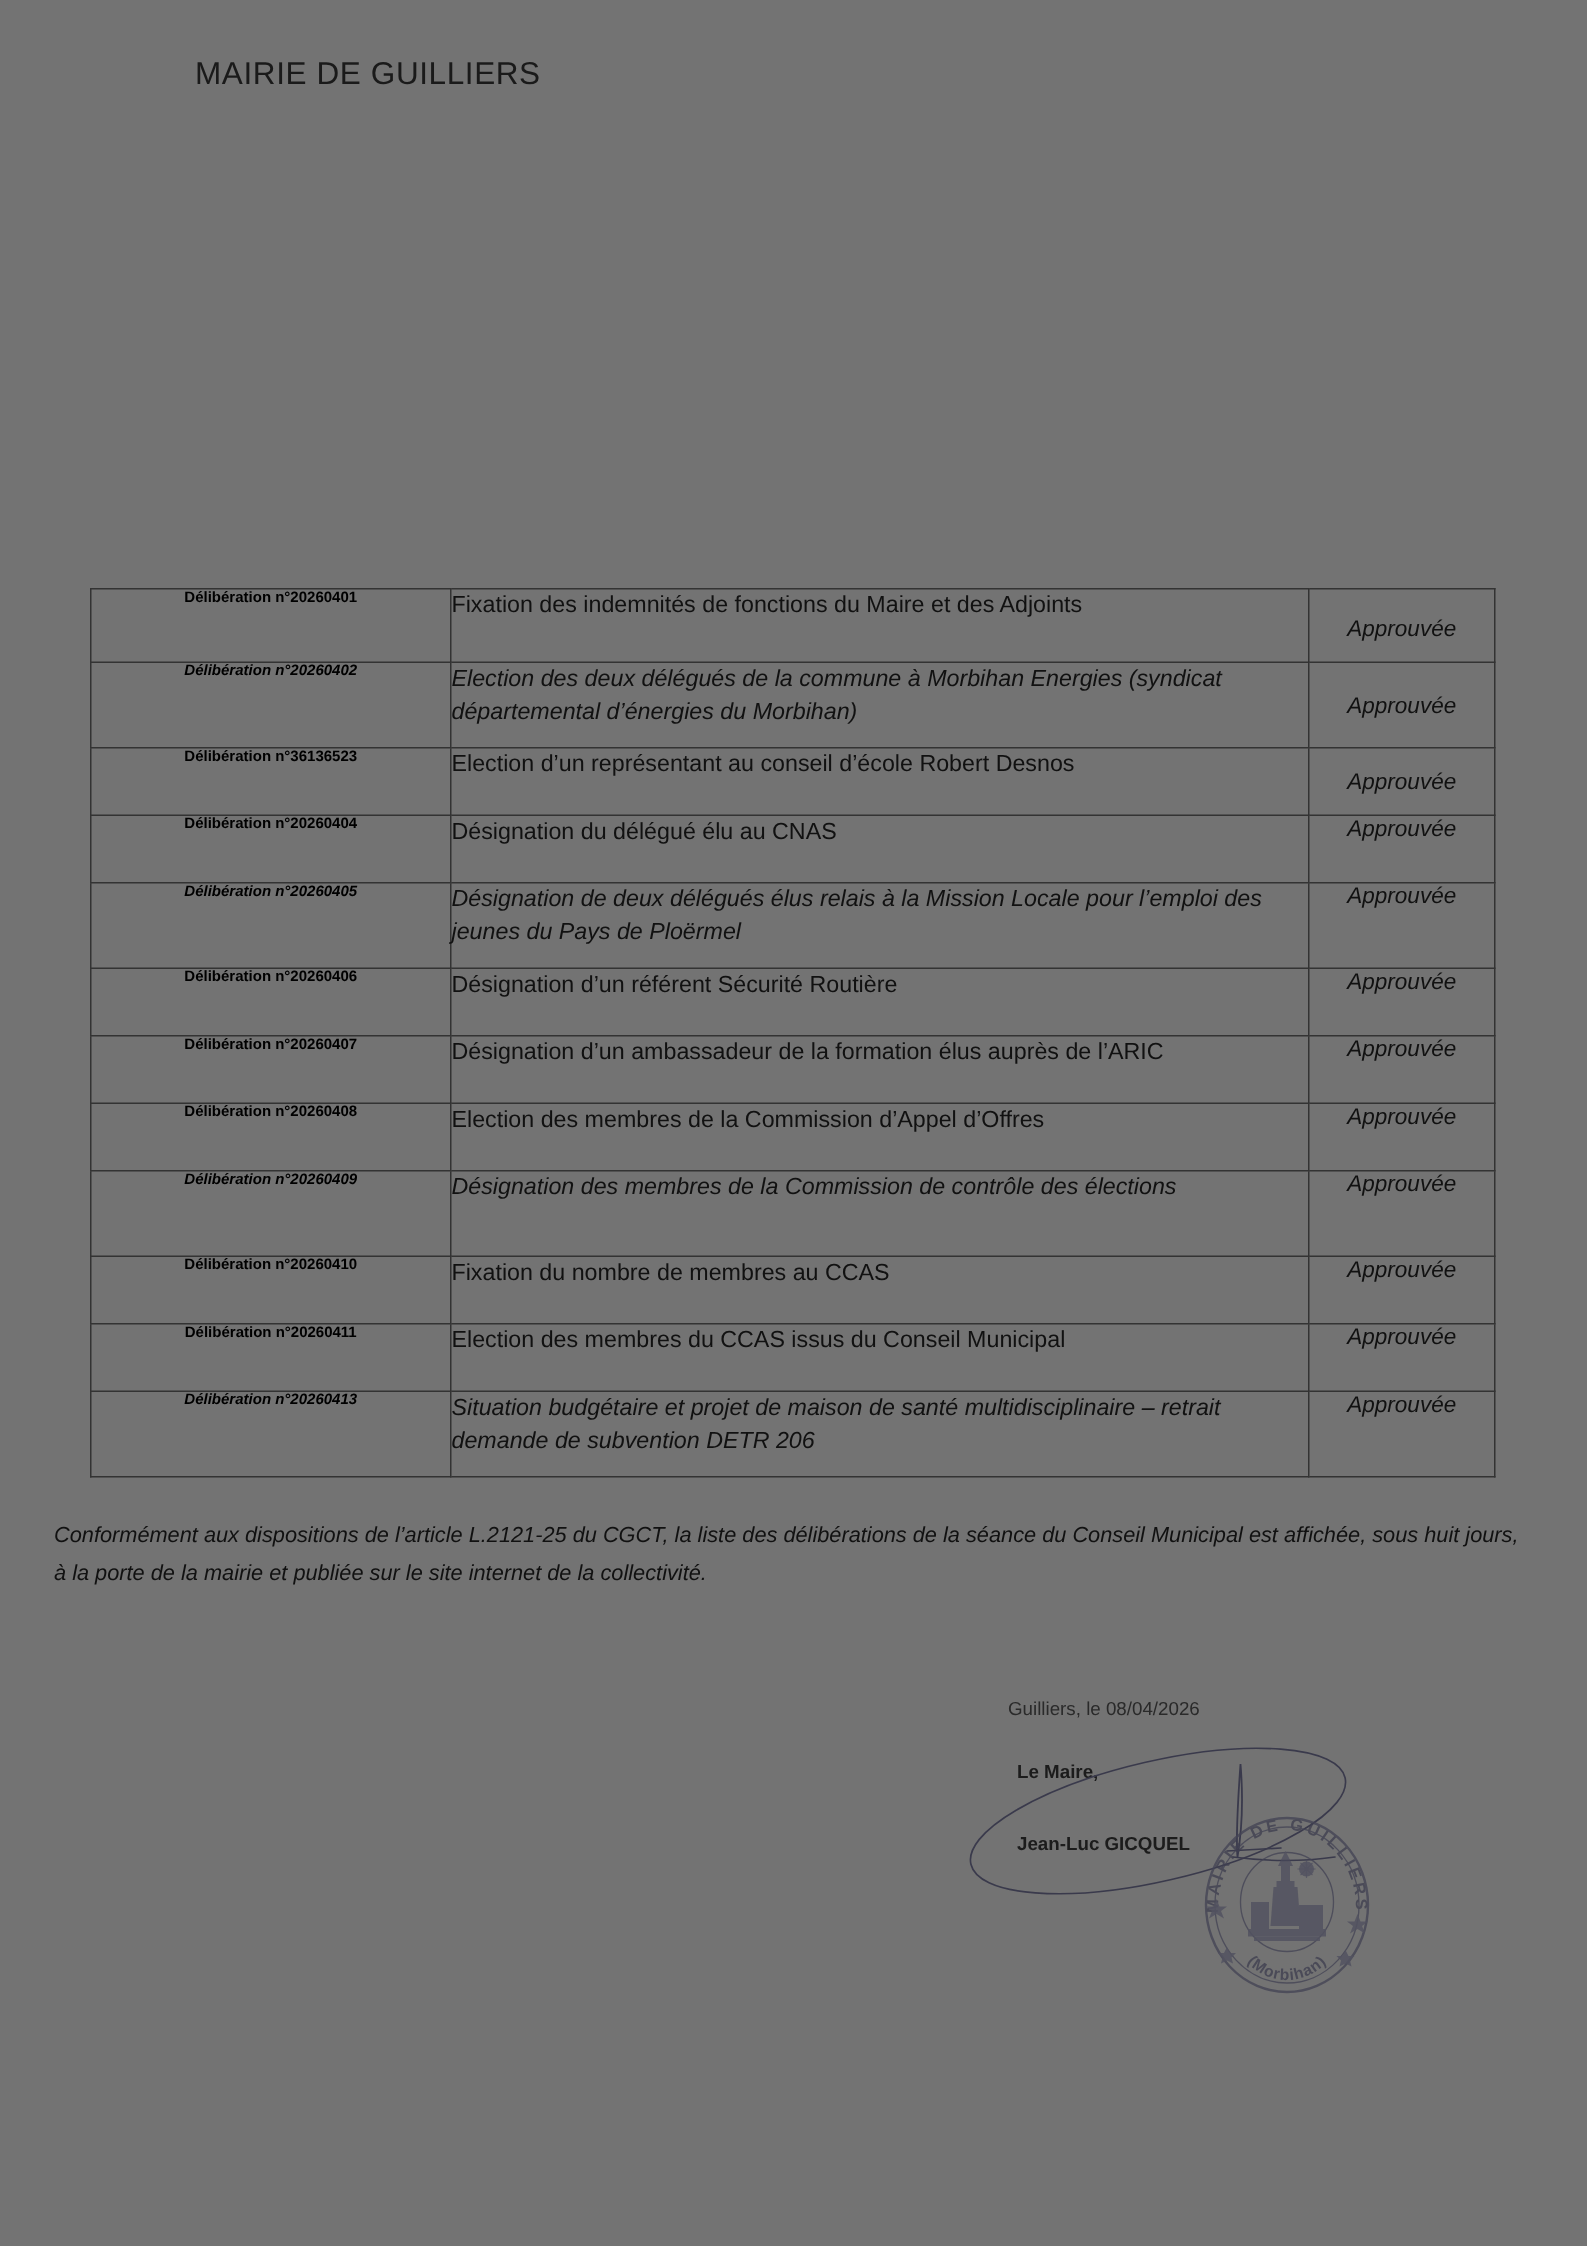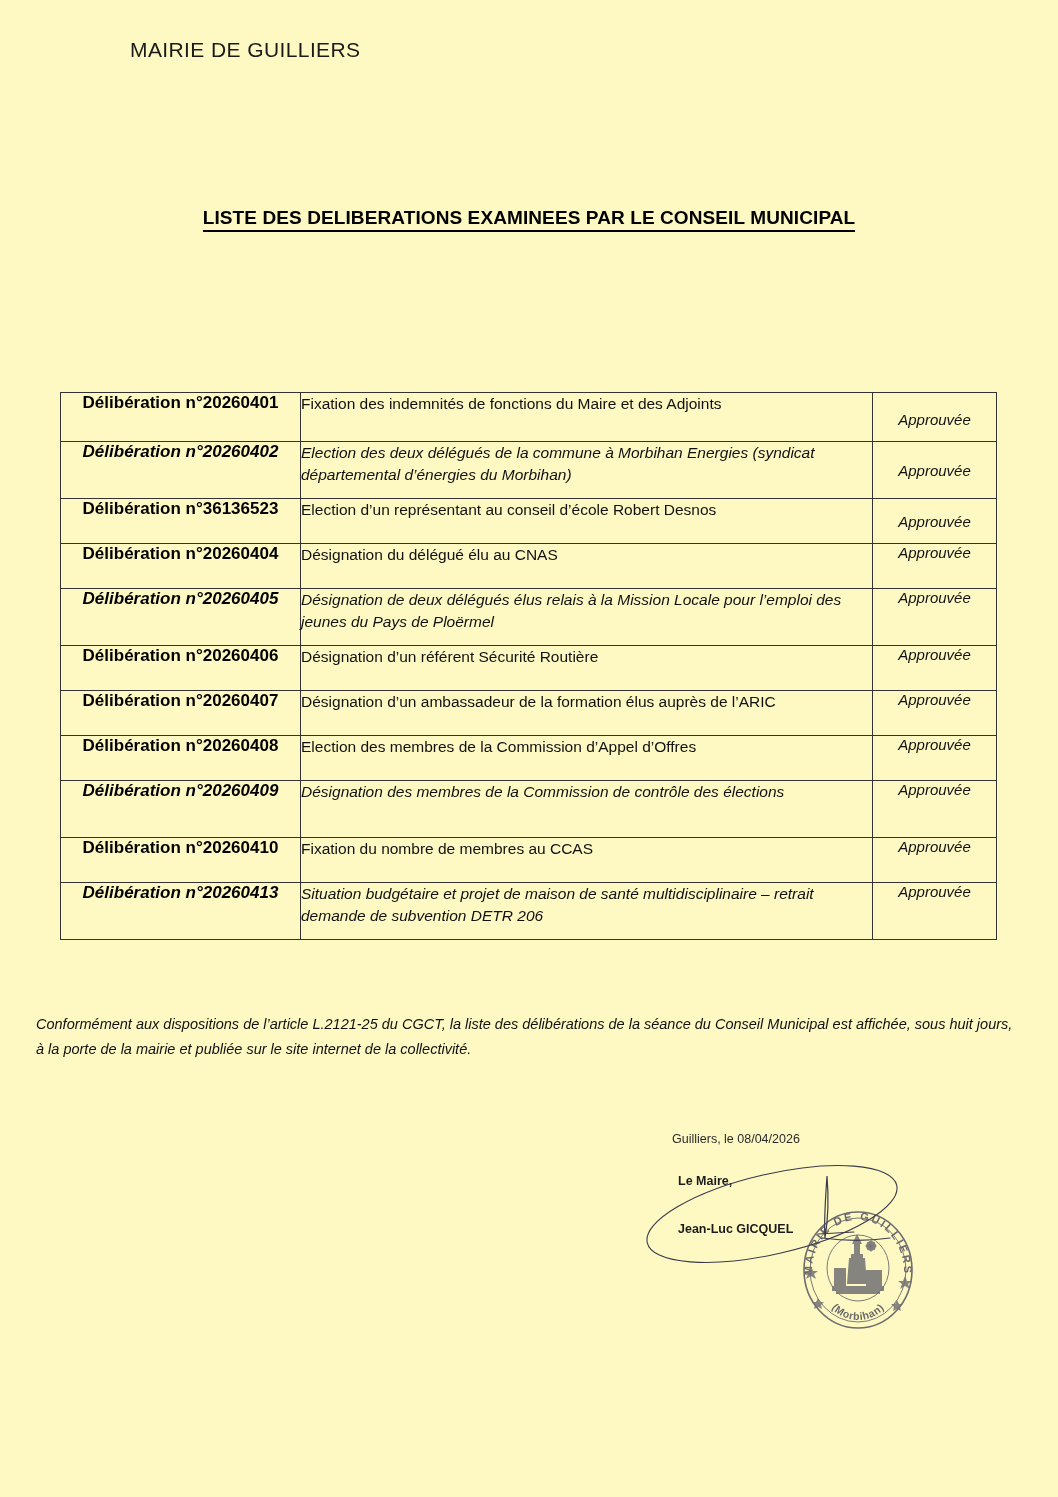--- a/index.html
+++ b/index.html
@@ -13,21 +13,21 @@
     height: 1497px;
     position: relative;
     font-family: "Liberation Sans", sans-serif;
     color: #000000;
     overflow: hidden;
   }
 
   .page {
     position: absolute;
     inset: 0;
-    background: #fef9c3;
+    background: #737373;
   }
 
   
   .org-header {
     position: absolute;
     left: 130px;
     top: 38px;
     font-size: 21px;
     letter-spacing: 0.4px;
     color: #1a1a1a;
@@ -73,21 +73,21 @@
   table.delib td {
     border: 1px solid #333333;
     vertical-align: top;
     padding: 0;
   }
   col.c-num   { width: 240px; }
   col.c-obj   { width: 572px; }
   col.c-stat  { width: 124px; }
 
   td.num {
-    font-size: 17px;
+    font-size: 10px;
     font-weight: bold;
     text-align: center;
     color: #000;
     padding: 0 6px;
     vertical-align: middle;
   }
   td.obj {
     font-size: 15.5px;
     color: #111;
     padding: 6px 10px 6px 12px;
@@ -175,23 +175,20 @@
   }
 </style>
 </head>
 <body>
 
 <div class="page">
 
   <div class="org-header">MAIRIE DE GUILLIERS</div>
 
   <div class="title-block">
-    <div class="title-line">
-      <span>LISTE DES DELIBERATIONS EXAMINEES PAR LE CONSEIL MUNICIPAL</span>
-    </div>
   </div>
 
   <div class="delib-table-wrap">
     <table class="delib">
       <colgroup>
         <col class="c-num">
         <col class="c-obj">
         <col class="c-stat">
       </colgroup>
       <tbody>
@@ -249,20 +246,25 @@
           <td class="obj">Désignation des membres de la Commission de contrôle des élections</td>
           <td class="stat">Approuvée</td>
         </tr>
 
         <tr class="h-tall">
           <td class="num">Délibération n°20260410</td>
           <td class="obj">Fixation du nombre de membres au CCAS</td>
           <td class="stat">Approuvée</td>
         </tr>
 
+        <tr class="h-tall">
+          <td class="num">Délibération n°20260411</td>
+          <td class="obj">Election des membres du CCAS issus du Conseil Municipal</td>
+          <td class="stat">Approuvée</td>
+        </tr>
 
 
         <tr class="h-two">
           <td class="num">Délibération n°20260413</td>
           <td class="obj">Situation budgétaire et projet de maison de santé multidisciplinaire – retrait demande de subvention DETR 206</td>
           <td class="stat">Approuvée</td>
         </tr>
 
       </tbody>
     </table>

